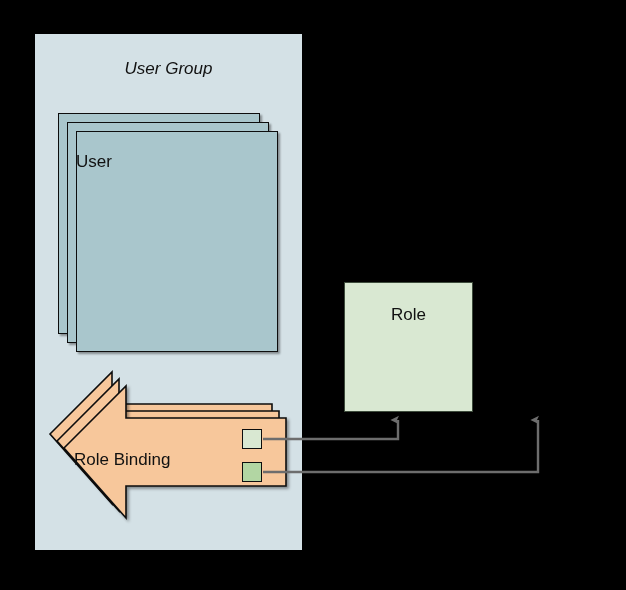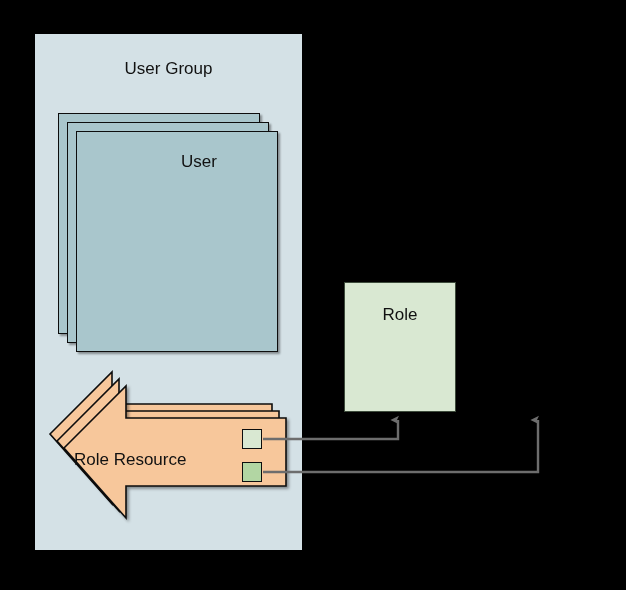--- a/index.html
+++ b/index.html
@@ -26,43 +26,42 @@
     background: #D4E1E6;
   }
   #user-group-title {
     left: 35px;
     top: 58px;
     width: 267px;
     text-align: center;
     font-size: 17px;
     color: #111111;
     line-height: 22px;
+    font-style: italic;
   }
 
   
   .user-card {
     width: 202px;
     height: 221px;
     background: #A9C6CC;
     border: 1.6px solid #0d0d0d;
     box-sizing: border-box;
     box-shadow: 2px 2px 2px rgba(0,0,0,0.38);
   }
   #user-card-back  { left: 58px; top: 113px; }
   #user-card-mid   { left: 67px; top: 122px; }
   #user-card-front { left: 76px; top: 131px; }
   #user-label {
     left: 76px;
     top: 151px;
     width: 230px;
-    text-align: center;
     font-size: 17px;
     color: #111111;
     line-height: 22px;
-    margin-left: 8px;
   }
 
   
   .rb-arrow {
     width: 222px;
     height: 152px;
   }
   .rb-arrow svg { display: block; overflow: visible; }
   #rb-back  { left: 50px; top: 362px; }
   #rb-mid   { left: 57px; top: 369px; }
@@ -97,21 +96,21 @@
 
   
   .target-box {
     border: 1.4px solid #3d4b3b;
     box-sizing: border-box;
     padding-top: 20px;
   }
   #role-box {
     left: 344px;
     top: 282px;
-    width: 112px;
+    width: 129px;
     height: 130px;
     background: #D9E8D2;
   }
   #resource-group-box {
     left: 483px;
     top: 282px;
     width: 108px;
     height: 130px;
     background: #B2D6A3;
   }
@@ -155,21 +154,21 @@
     <svg width="222" height="152" viewBox="0 0 222 152">
       <polygon points="0,72 62,10 62,42 222,42 222,110 62,110 62,142" fill="#F7C79B" stroke="#0D0D0D" stroke-width="1.6"></polygon>
     </svg>
   </div>
 
   <div class="abs rb-arrow" id="rb-front">
     <svg width="222" height="152" viewBox="0 0 222 152">
       <polygon points="0,72 62,10 62,42 222,42 222,110 62,110 62,142" fill="#F7C79B" stroke="#0D0D0D" stroke-width="1.6" style="filter: drop-shadow(2px 2px 1.5px rgba(0,0,0,0.40));"></polygon>
     </svg>
   </div>
-  <div class="abs" id="role-binding-label">Role Resource</div>
+  <div class="abs" id="role-binding-label">Role Binding</div>
 
   <div class="abs port" id="port-role"></div>
   <div class="abs port" id="port-resource"></div>
 
   <svg class="abs" id="connectors" width="626" height="590" viewBox="0 0 626 590">
     <defs>
       <marker id="arrowhead" markerWidth="9" markerHeight="9" refX="4.2" refY="7.6" orient="auto" markerUnits="userSpaceOnUse">
         <polygon points="4.2,0 8.4,8.6 4.2,6.6 0,8.6" fill="#6D6D6D"></polygon>
       </marker>
     </defs>

